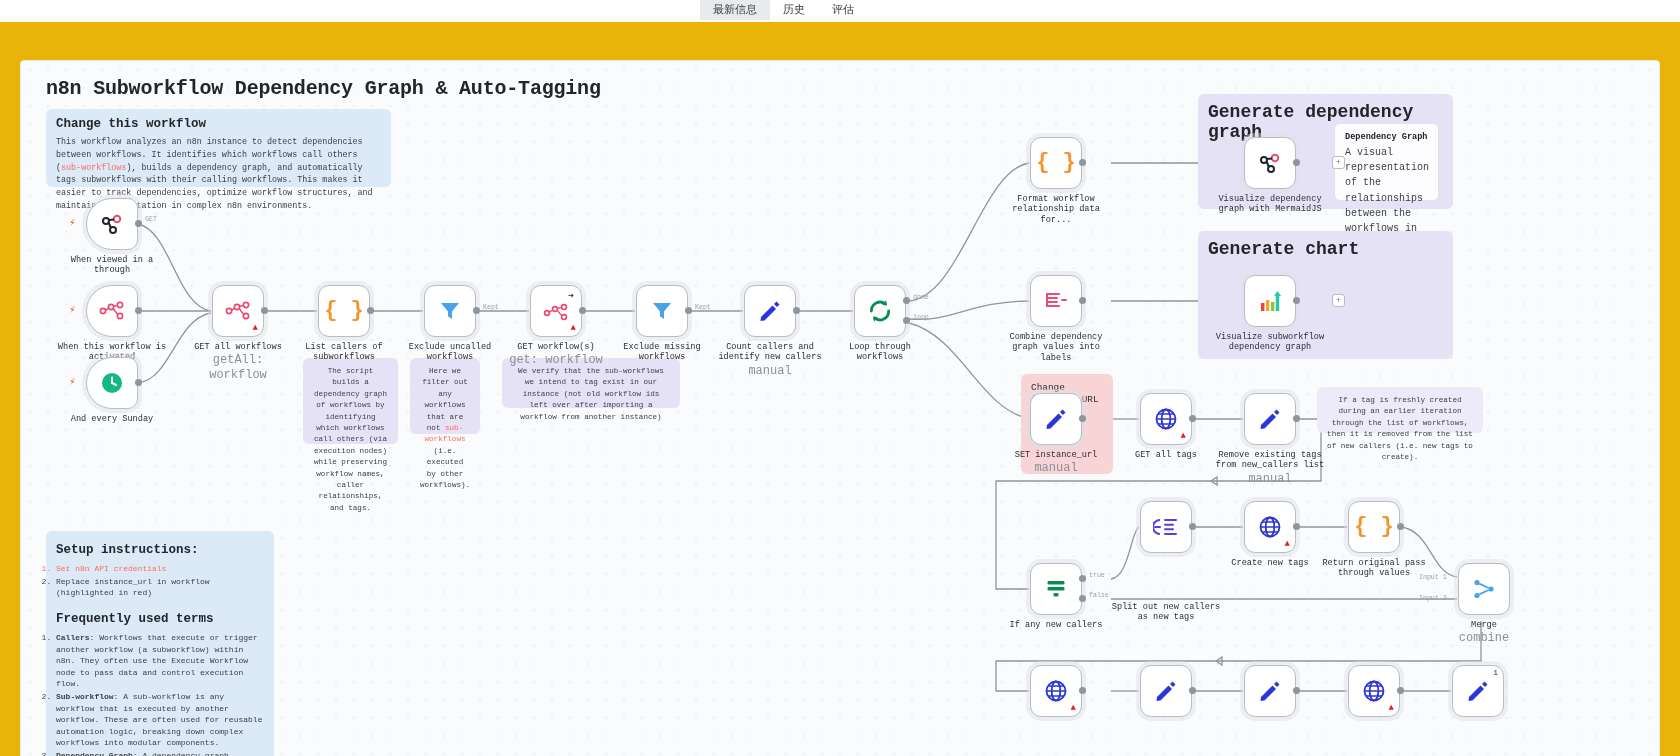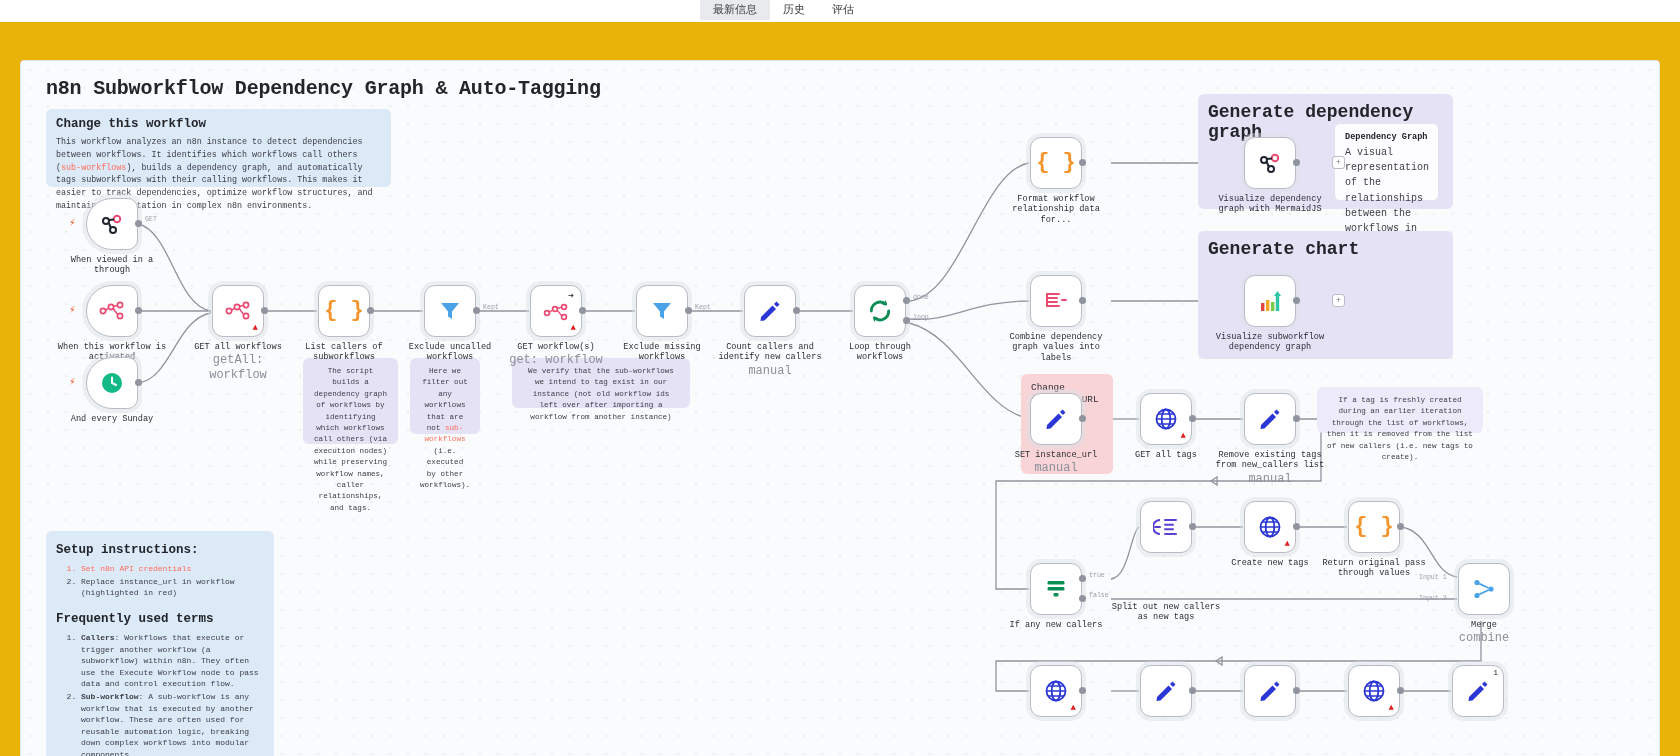--- a/index.html
+++ b/index.html
@@ -49,21 +49,21 @@
   .sticky-green { background: #d6f5e3; }
   .sticky-purple { background: #e6e2f6; }
   .sticky-lavender { background: #edeaf9; }
   .sticky-red { background: #f9d4d7; }
   .sticky-white { background:#fdfdff; border:1px solid #e2e0ef; }
   .sticky-note-sm p { font-size: 7.6px; line-height: 1.5; color: #3f4149; text-align: center; }
   .sticky h4 { font-size: 8.6px; font-weight: bold; color: #22252a; margin-bottom: 3px; }
   .grouphdr { font-size: 18px; font-weight: bold; color: #22252a; }
 
   .instr { font-size: 8px; line-height:1.45; color:#3b3e45; }
-  .instr ol { margin-left: 25px; }
+  .instr ol { margin-left: 0; }
   .instr li { margin-bottom: 1px; }
   .instr h3 { font-size: 12.5px; font-weight:bold; color:#22252a; margin: 2px 0 4px; }
   .instr h3.second { margin-top: 11px; }
   .instr .red { color:#ff6d5a; }
   .instr b { font-weight: bold; }
 
   
   .node {
     position: absolute; width: 52px; height: 52px;
     background: #fff; border: 1px solid #b7bcc6; border-radius: 11px;
@@ -167,21 +167,21 @@
 
 
     <div class="sticky sticky-purple sticky-note-sm" style="left:282px; top:297px; width:95px; height:86px;">
       <p>The script builds a dependency graph of workflows by identifying which workflows call others (via execution nodes) while preserving workflow names, caller relationships, and tags.</p>
     </div>
 
     <div class="sticky sticky-purple sticky-note-sm" style="left:389px; top:297px; width:70px; height:76px;">
       <p><span>Here we filter out any workflows that are not </span><span class="lnk">sub-workflows</span><span> (i.e. executed by other workflows).</span></p>
     </div>
 
-    <div class="sticky sticky-purple sticky-note-sm" style="left:491px; top:297px; width:178px; height:50px;">
+    <div class="sticky sticky-purple sticky-note-sm" style="left:481px; top:297px; width:178px; height:50px;">
       <p>We verify that the sub-workflows we intend to tag exist in our instance (not old workflow ids left over after importing a workflow from another instance)</p>
     </div>
 
     <div class="sticky sticky-lavender sticky-note-sm" style="left:1296px; top:326px; width:166px; height:46px;">
       <p>If a tag is freshly created during an earlier iteration through the list of workflows, then it is removed from the list of new callers (i.e. new tags to create).</p>
     </div>
 
     <div class="sticky sticky-purple" style="left:1177px; top:33px; width:255px; height:115px;">
       <div class="grouphdr">Generate dependency graph</div>
     </div>

